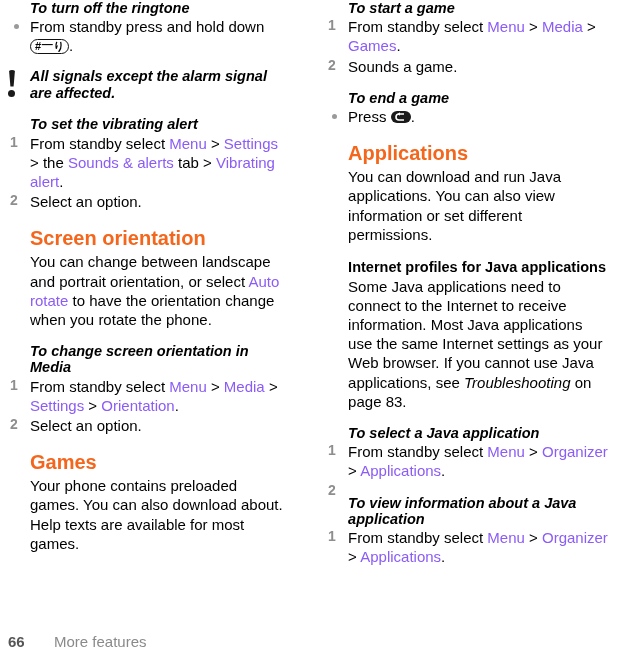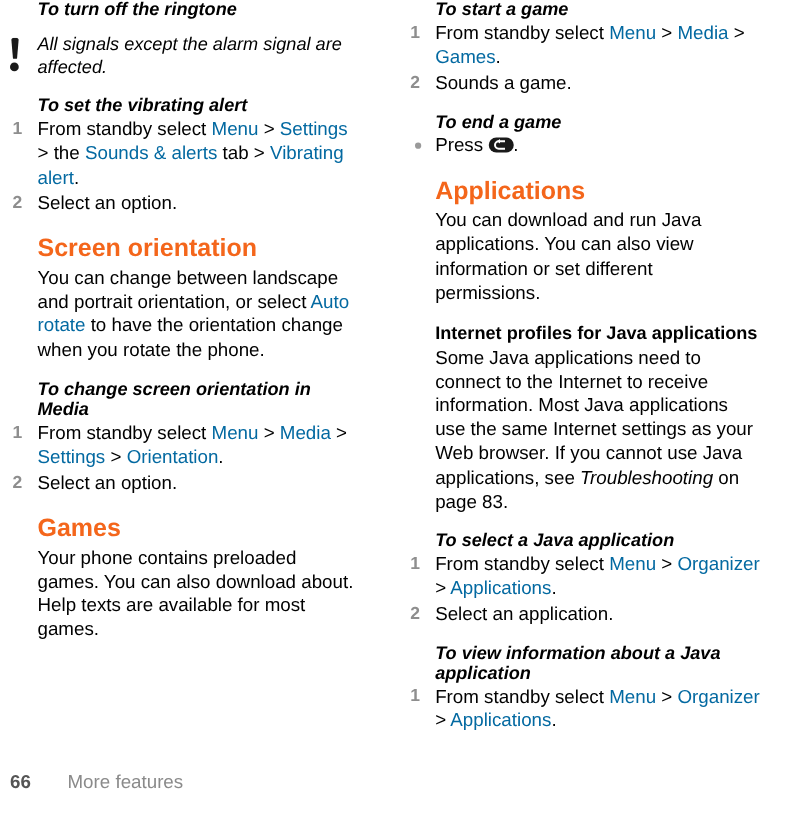--- a/index.html
+++ b/index.html
@@ -117,21 +117,21 @@
   
   .note {
     position: relative;
     padding-left: 26px;
     margin-top: 12px;
     margin-bottom: 2px;
   }
   .note-text {
     font-size: 14.5px;
     font-style: italic;
-    font-weight: normal;
+    font-weight: bold;
     line-height: 1.2;
   }
   .note-icon {
     position: absolute;
     left: 3px;
     top: 2px;
     width: 12px;
     height: 30px;
   }
   .note-icon .bang-body {
@@ -148,21 +148,21 @@
     position: absolute;
     left: 1px;
     top: 20px;
     width: 7px;
     height: 7px;
     border-radius: 50%;
     background: #1a1a1a;
   }
 
   
-  .mi { color: #0369a1; }
+  .mi { color: #8b5cf6; }
   .it { font-style: italic; }
 
   
   .key-hash {
     display: inline-block;
     border: 1.6px solid #111;
     border-radius: 8px;
     padding: 0px 4px 0px 4px;
     font-size: 11px;
     line-height: 13px;
@@ -185,21 +185,21 @@
     height: 12px;
     vertical-align: -1px;
     position: relative;
   }
   .key-back svg { position: absolute; left: 4px; top: 1px; }
 
   
   .footer {
     position: absolute;
     left: 0;
-    bottom: 16px;
+    bottom: 0;
     width: 640px;
     padding-left: 8px;
     display: flex;
     align-items: baseline;
   }
   .footer .page-num {
     font-size: 15px;
     font-weight: bold;
     color: #555555;
     width: 46px;
@@ -212,20 +212,24 @@
 </head>
 <body>
 
 <div class="page">
   <div class="columns">
 
     <div class="column column-left">
 
       <div class="proc-title first">To turn off the ringtone</div>
 
+      <div class="bullet">
+        <span class="dot"></span>
+        <span>From standby press and hold down </span><span class="key-hash"><span>#</span><span class="dash">—</span><span>り</span></span><span>.</span>
+      </div>
 
       <div class="note">
         <span class="note-icon">
           <span class="bang-body"></span>
           <span class="bang-dot"></span>
         </span>
         <div class="note-text">All signals except the alarm signal are affected.</div>
       </div>
 
       <div class="proc-title">To set the vibrating alert</div>
@@ -266,21 +270,21 @@
 
       <div class="section-head">Applications</div>
       <div class="body-para">You can download and run Java applications. You can also view information or set different permissions.</div>
 
       <div class="sub-head">Internet profiles for Java applications</div>
       <div class="body-para"><span>Some Java applications need to connect to the Internet to receive information. Most Java applications use the same Internet settings as your Web browser. If you cannot use Java applications, see </span><span class="it">Troubleshooting</span><span> on page 83.</span></div>
 
       <div class="proc-title">To select a Java application</div>
       <div>
           <div class="step"><span class="step-num">1</span><span><span>From standby select </span><span class="mi">Menu</span><span> &gt; </span><span class="mi">Organizer</span><span> &gt; </span><span class="mi">Applications</span><span>.</span></span></div>
-          <div class="step"><span class="step-num">2</span><span><span>Select an application.</span></span></div>
+          <div class="step"><span class="step-num">2</span></div>
         </div>
 
       <div class="proc-title">To view information about a Java application</div>
       <div>
           <div class="step"><span class="step-num">1</span><span><span>From standby select </span><span class="mi">Menu</span><span> &gt; </span><span class="mi">Organizer</span><span> &gt; </span><span class="mi">Applications</span><span>.</span></span></div>
         </div>
     </div>
   </div>
 
   <div class="footer">

